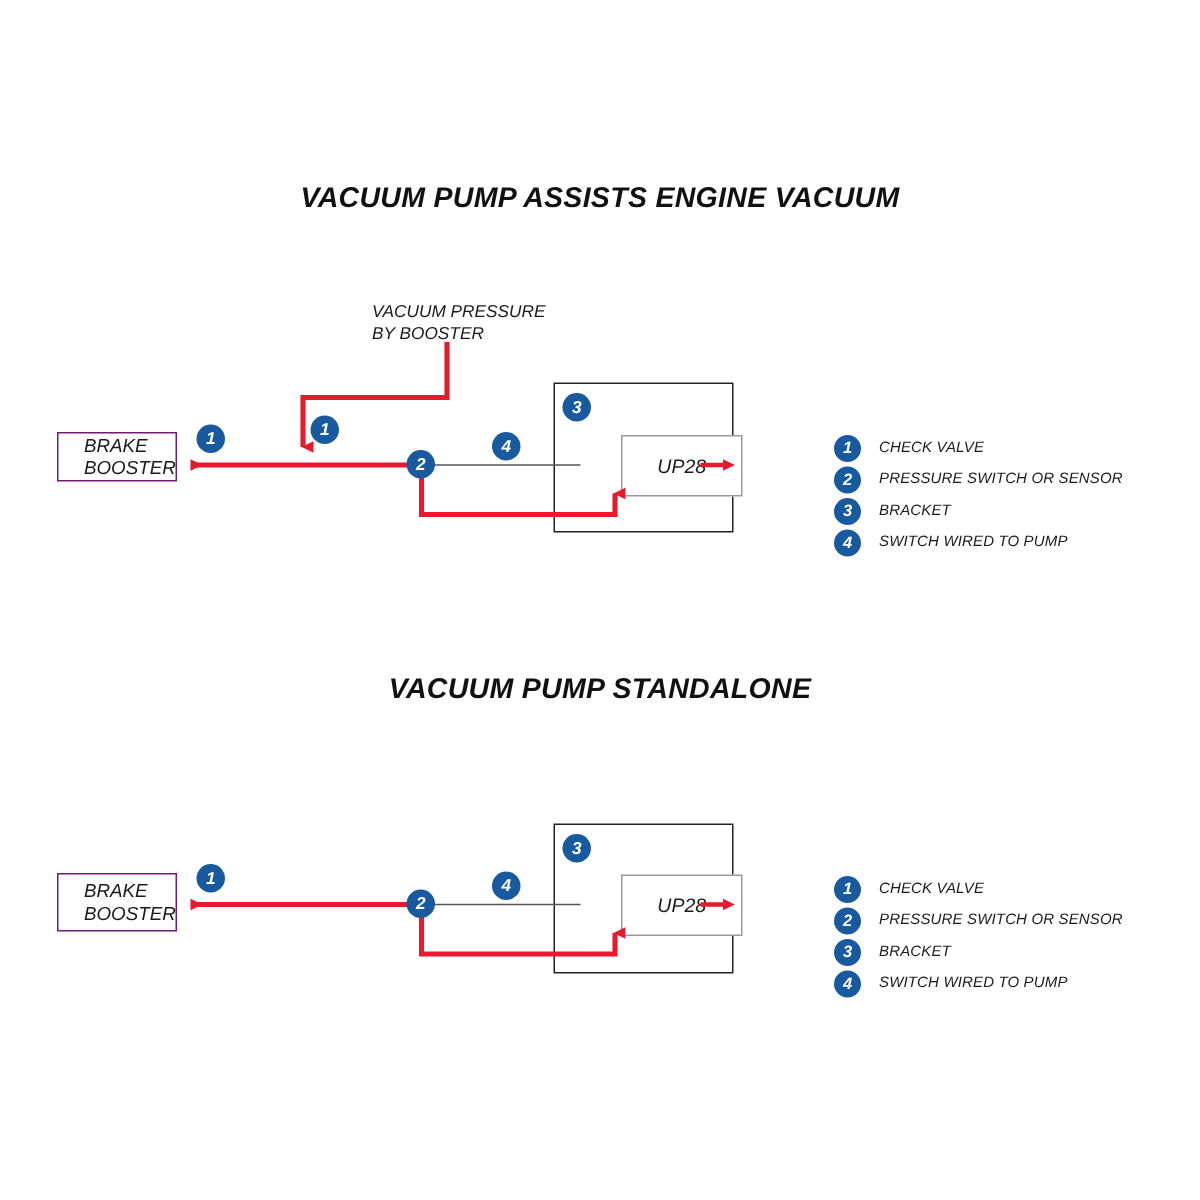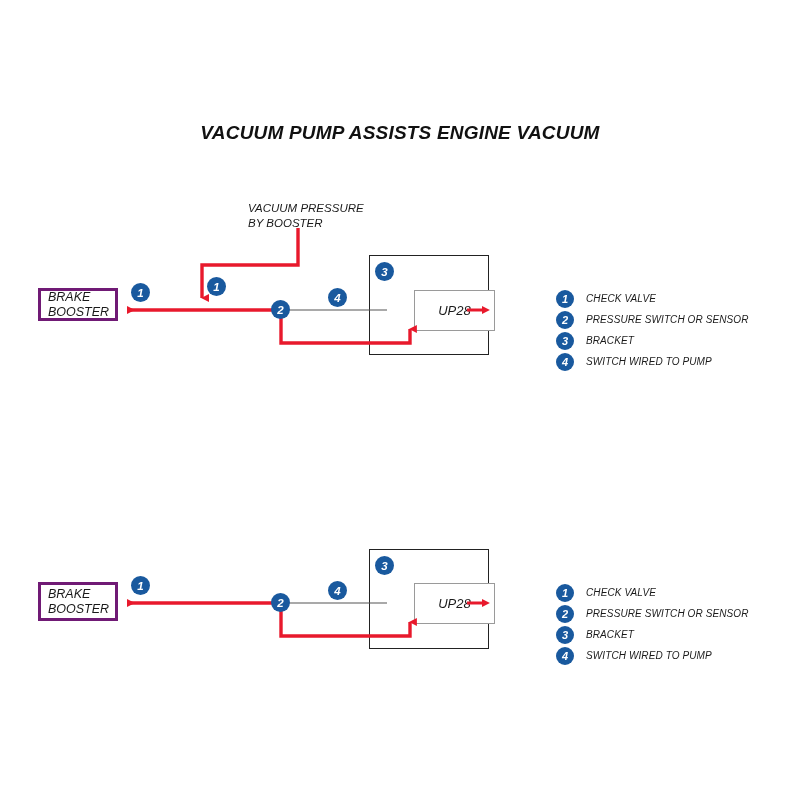--- a/index.html
+++ b/index.html
@@ -30,31 +30,31 @@
     letter-spacing: 0.2px;
     color: #111111;
   }
   #title-top  { top: 122px; }
   #title-bottom { top: 449px; }
 
   .section { position: absolute; left: 0; top: 0; width: 800px; }
 
   .box {
     position: absolute;
-    border: 3px solid #701a75;
+    border: 1px solid #701a75;
     background: #ffffff;
     box-sizing: border-box;
     display: flex;
     flex-direction: column;
     align-items: flex-start;
     justify-content: center;
     font-size: 12.5px;
     line-height: 15px;
     color: #1a1a1a;
-    padding-left: 7px;
+    padding-left: 17px;
   }
   .box .ln { display: block; white-space: nowrap; }
 
   .bracket-box {
     position: absolute;
     border: 1.5px solid #222222;
     background: #ffffff;
     box-sizing: border-box;
   }
   .pump-box {
@@ -222,20 +222,21 @@
       </div>
       <div class="legend-row">
         <div class="legend-badge">
           <span>4</span>
         </div>
         <div class="legend-label">SWITCH WIRED TO PUMP</div>
       </div>
     </div>
   </div>
 
+  <div class="diagram-title" id="title-bottom">VACUUM PUMP STANDALONE</div>
 
   <div class="section">
 
     <svg class="overlay" viewBox="0 0 800 800" xmlns="http://www.w3.org/2000/svg">
 
       <line x1="282" y1="603" x2="387" y2="603" stroke="#555555" stroke-width="1.1"></line>
 
       <path d="M 282,603 L 128,603" fill="none" stroke="#E8192C" stroke-width="3.4" marker-end="url(#arrLeft)"></path>
 
       <path d="M 281,605 L 281,636 L 410,636 L 410,622" fill="none" stroke="#E8192C" stroke-width="3.4" stroke-linejoin="miter" marker-end="url(#arrUp)"></path>

